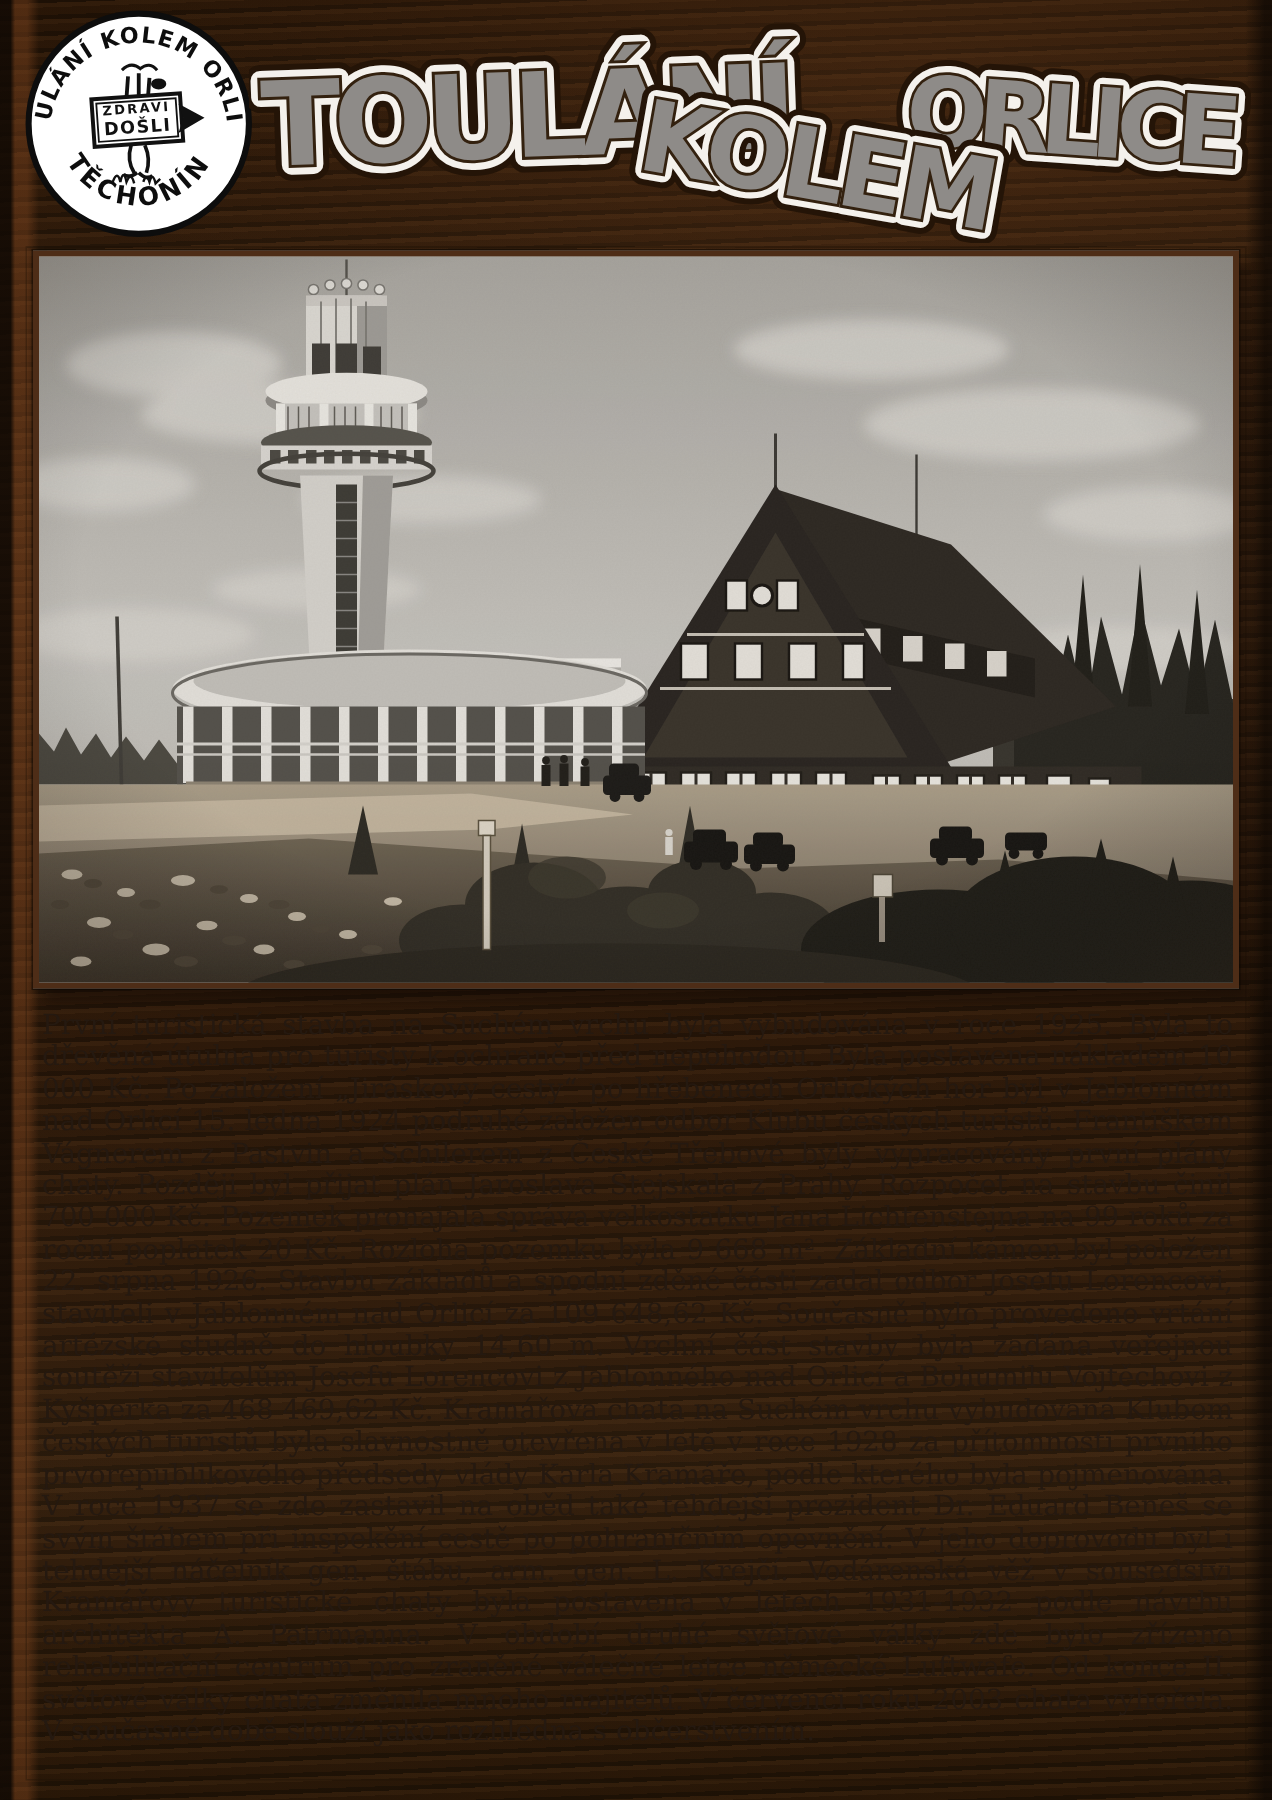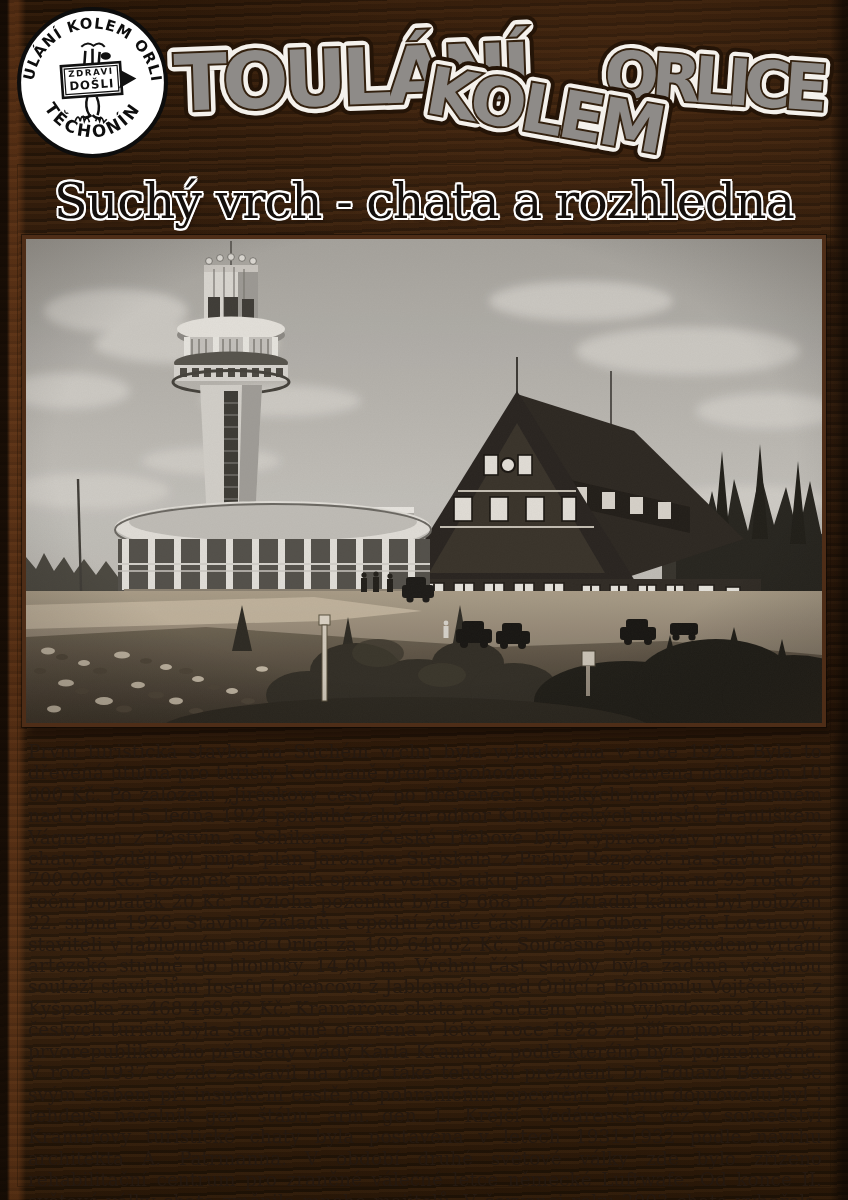--- a/index.html
+++ b/index.html
@@ -98,21 +98,20 @@
       <g transform="rotate(10 370 115)">
         <text x="258" y="128" font-size="66" letter-spacing="-4" fill="none" stroke="#241407" stroke-width="20" stroke-linejoin="round">KOLEM</text>
         <text x="258" y="128" font-size="66" letter-spacing="-4" fill="none" stroke="#f4f1ec" stroke-width="12" stroke-linejoin="round">KOLEM</text>
         <text x="258" y="128" font-size="66" letter-spacing="-4" fill="#8e8b88" stroke="#33210f" stroke-width="3.8" paint-order="stroke">KOLEM</text>
       </g>
     </svg>
   </header>
 
   <main class="panel">
 
-    <h1 class="title"><span>Suchý vrch - chata a rozhledna</span></h1>
 
     <figure class="photo">
       <svg viewBox="0 0 796 484" width="796" height="484" aria-hidden="true">
         <defs>
           <linearGradient id="sky" x1="0" y1="0" x2="0" y2="1">
             <stop offset="0" stop-color="#a9a7a3"></stop>
               <stop offset=".55" stop-color="#c7c5c1"></stop>
               <stop offset="1" stop-color="#bbb9b5"></stop>
           </linearGradient>
           <linearGradient id="gnd" x1="0" y1="0" x2="0" y2="1">

